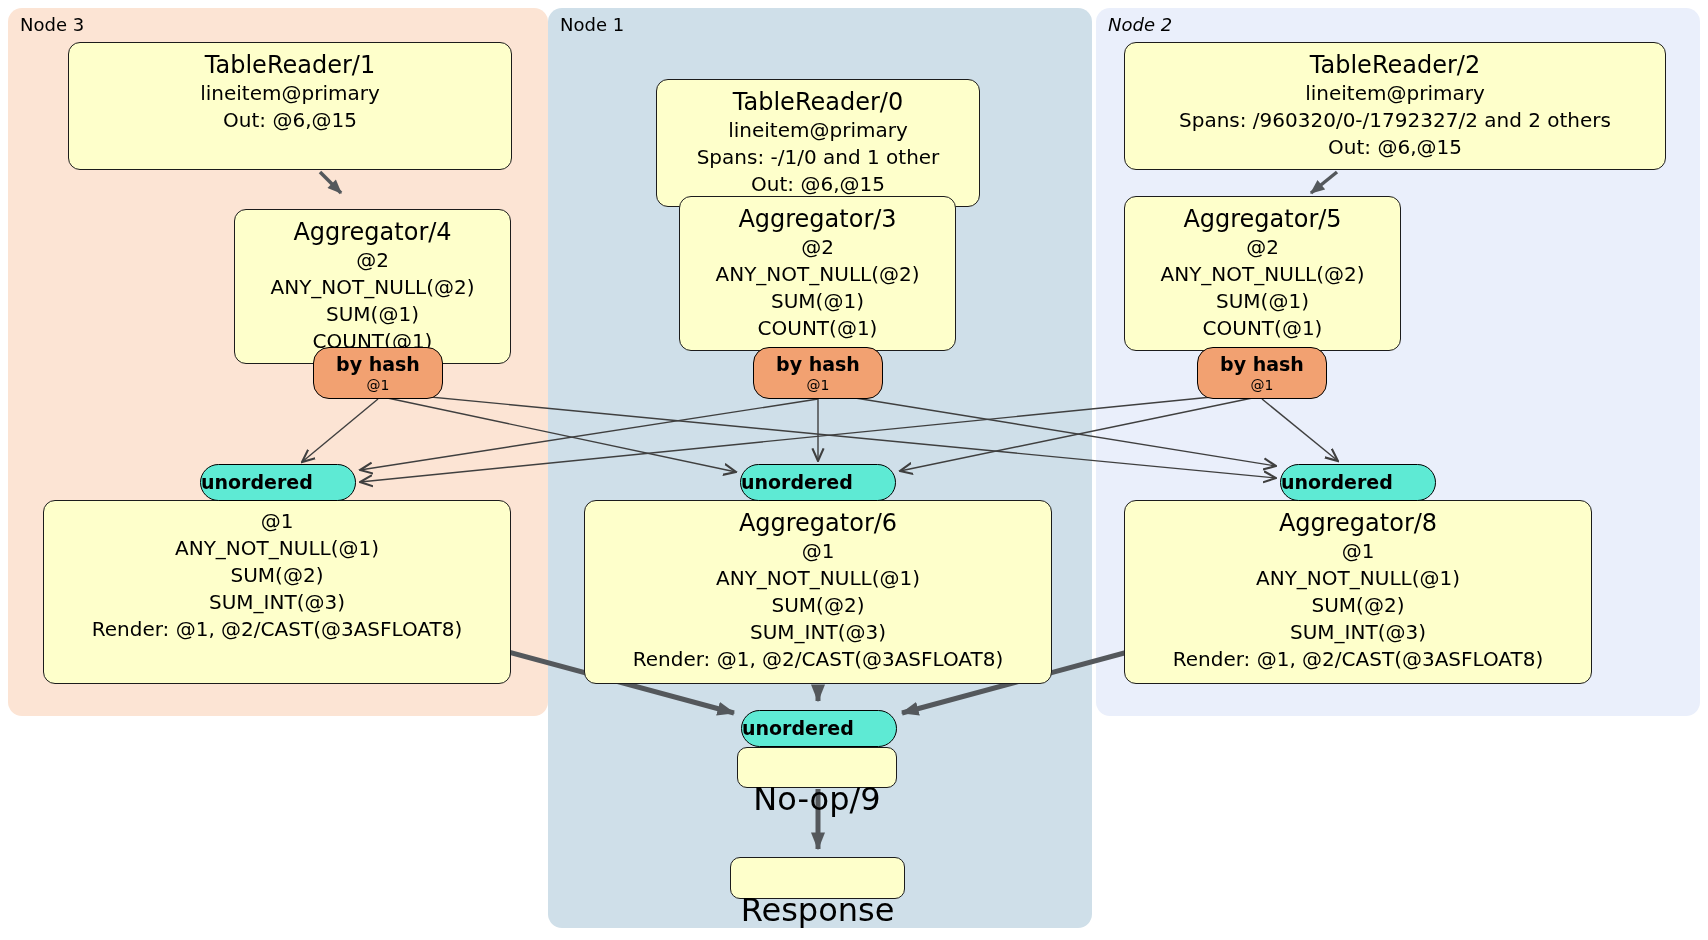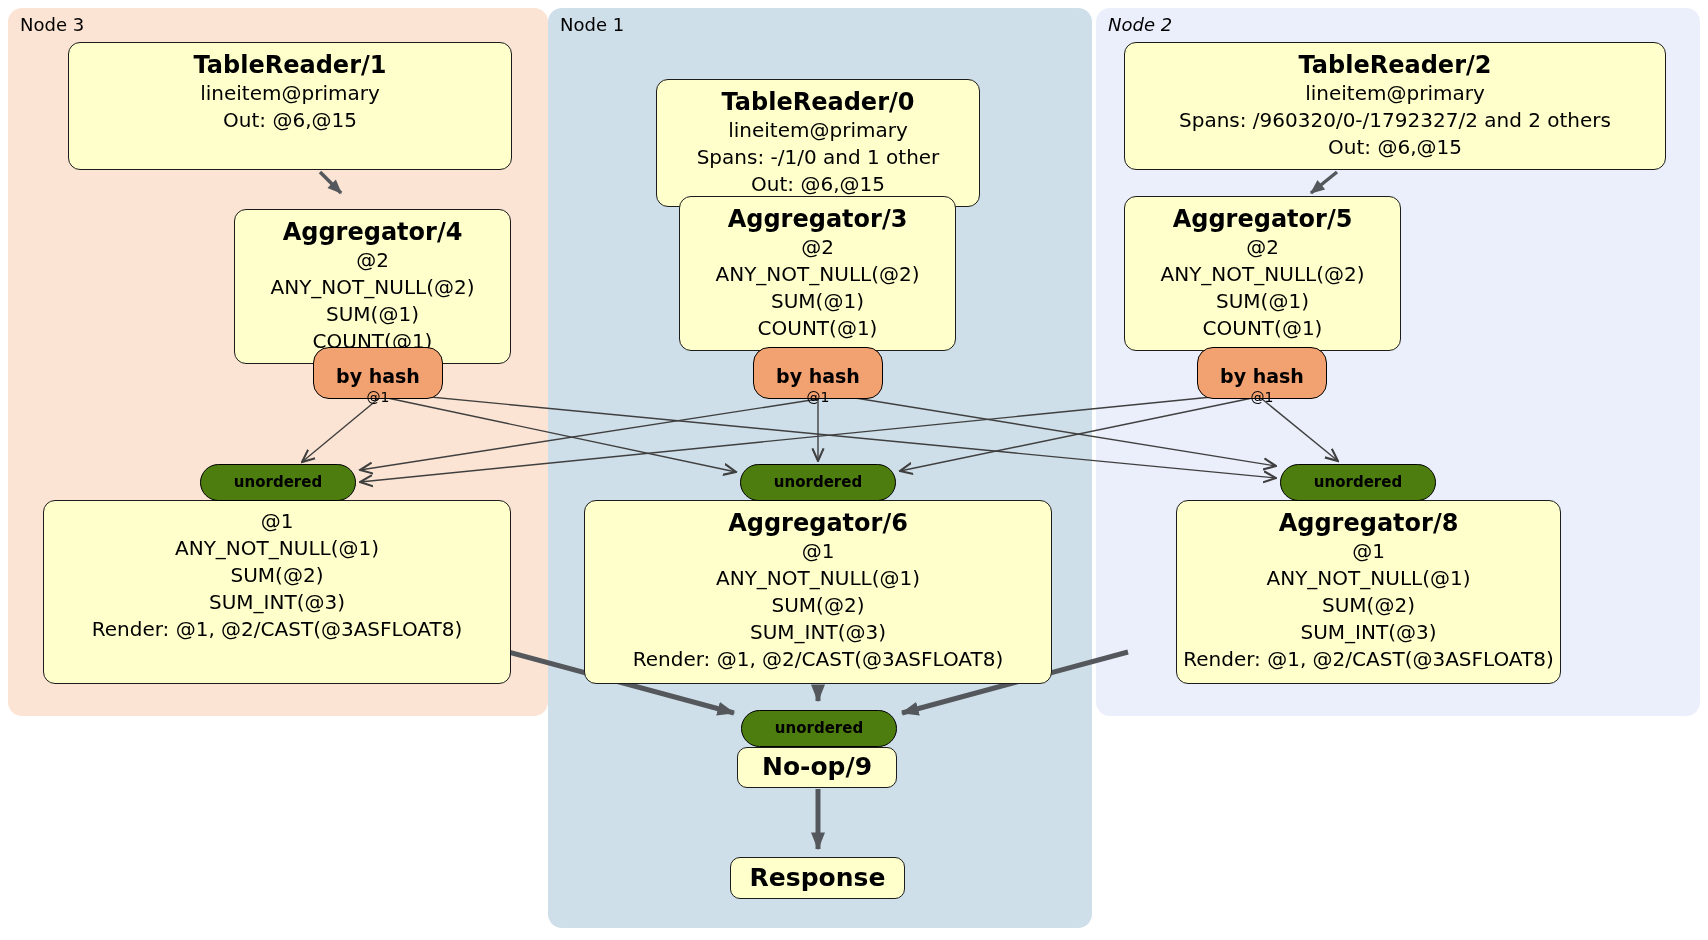--- a/index.html
+++ b/index.html
@@ -25,63 +25,63 @@
   .pbox{
     position:absolute;z-index:3;
     background:#feffcb;
     border:1.6px solid #1c1c1c;
     border-radius:12px;
     text-align:center;
     padding-top:7px;
     box-sizing:border-box;
     white-space:nowrap;
   }
-  .pbox-title{font-size:24px;font-weight:bold;line-height:30px;}
+  .pbox-title{font-size:24px;font-weight:normal;line-height:30px;}
   .pbox-line{font-size:20px;line-height:27px;}
 
   #box-tr1{left:68px;top:42px;width:444px;height:128px;}
   #box-tr0{left:656px;top:42px;width:324px;height:128px;margin-top:37px;}
   #box-tr2{left:1124px;top:42px;width:542px;height:128px;}
 
   #box-agg4{left:234px;top:209px;width:277px;height:155px;}
   #box-agg3{left:679px;top:196px;width:277px;height:155px;}
   #box-agg5{left:1124px;top:196px;width:277px;height:155px;}
 
   #box-agg7{left:43px;top:500px;width:468px;height:184px;}
   #box-agg6{left:584px;top:500px;width:468px;height:184px;}
-  #box-agg8{left:1176px;top:500px;width:385px;height:184px;}
+  #box-agg8{left:1124px;top:500px;width:468px;height:184px;}
 
   #box-noop{left:737px;top:747px;width:160px;height:41px;border-radius:10px;padding-top:3px;}
   #box-response{left:730px;top:857px;width:175px;height:42px;border-radius:10px;padding-top:4px;}
-  #box-noop .pbox-title,#box-response .pbox-title{font-size:25px;line-height:32px;}
+  #box-noop .pbox-title,#box-response .pbox-title{font-size:32px;line-height:32px;margin-top:32px;}
 
   .hash-pill{
     position:absolute;z-index:4;
     width:130px;height:52px;
     background:#f2a171;
     border:1.6px solid #000;
     border-radius:16px;
     text-align:center;
     box-sizing:border-box;
-    padding-top:16px;
+    padding-top:4px;
   }
   .hash-pill-label{font-size:19px;font-weight:bold;line-height:24px;}
   .hash-pill-key{font-size:14px;line-height:18px;}
   #hash-pill-3{left:313px;top:347px;}
   #hash-pill-1{left:753px;top:347px;}
   #hash-pill-2{left:1197px;top:347px;}
 
   .stream-pill{
     position:absolute;z-index:4;
     width:156px;height:37px;
-    background:#4d7c0f;
+    background:#5eead4;
     border:1.6px solid #000;
     border-radius:19px;
-    text-align:center;
-    font-size:15px;font-weight:bold;line-height:34px;
+    text-align:left;
+    font-size:19px;font-weight:bold;line-height:34px;
     box-sizing:border-box;
   }
   #stream-pill-3{left:200px;top:464px;}
   #stream-pill-1{left:740px;top:464px;}
   #stream-pill-2{left:1280px;top:464px;}
   #stream-pill-final{left:741px;top:710px;}
 </style>
 </head>
 <body>
 

